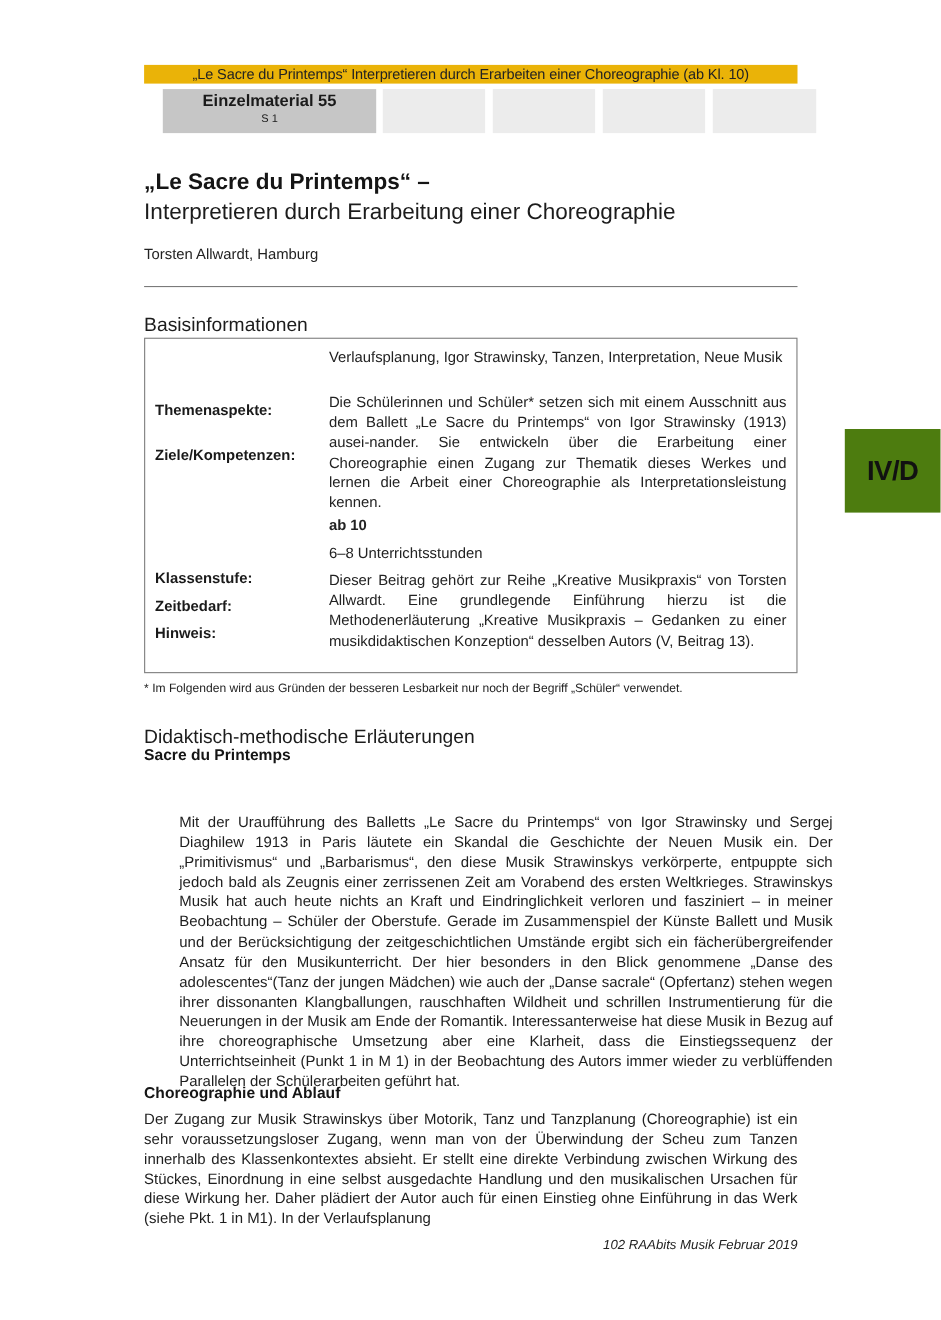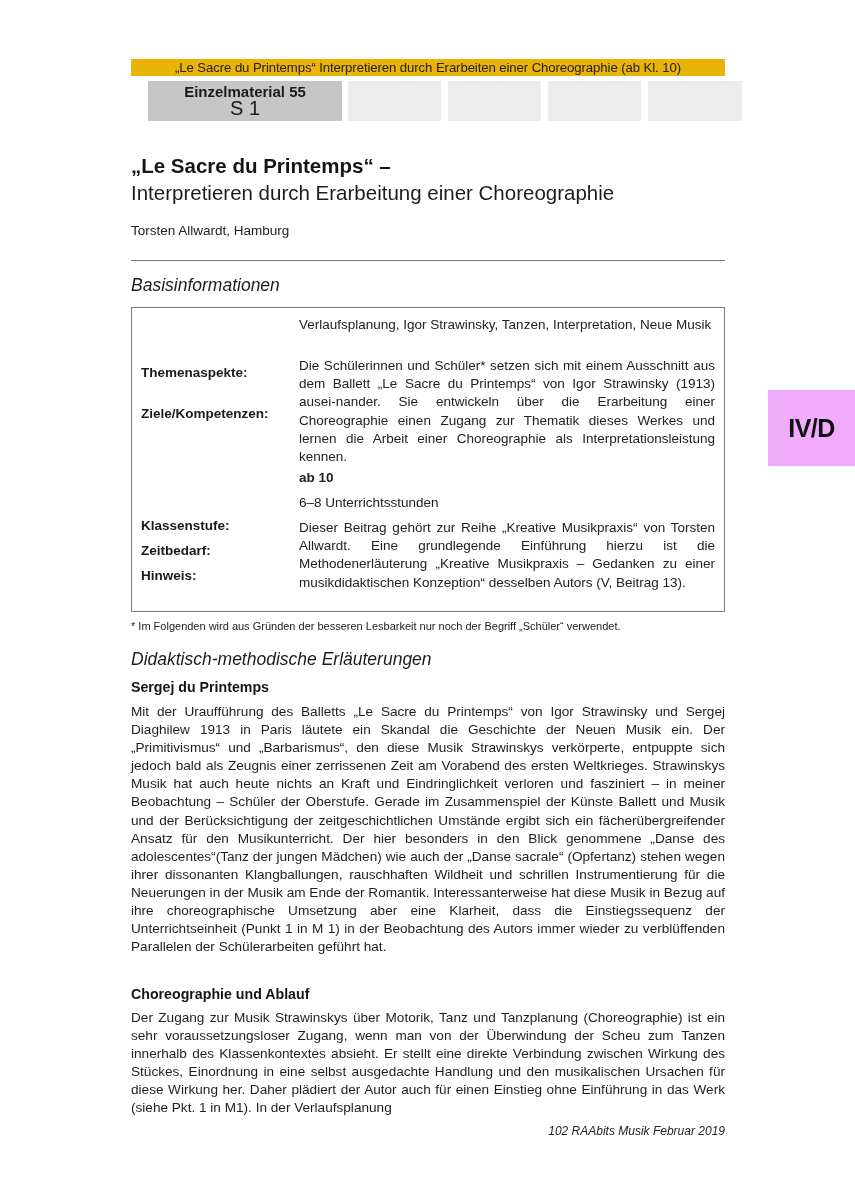--- a/index.html
+++ b/index.html
@@ -11,50 +11,50 @@
     position: absolute; left: 131px; top: 59px; width: 594px; height: 17px;
     background: #eab308; font-size: 13.2px; line-height: 17px; text-align: center;
     color: #222; white-space: nowrap; letter-spacing: -0.1px;
   }
   .tabs { position: absolute; top: 81px; left: 131px; width: 594px; height: 40px; margin-left: 17px; }
   .tab {
     position: absolute; top: 0; height: 40px; background: #ececec;
   }
   .tab.main { left: 0; width: 194px; background: #c6c6c6; text-align: center; }
   .tab-title { font-weight: bold; font-size: 15px; line-height: 17px; padding-top: 2px; color: #1a1a1a; }
-  .tab-sub { font-size: 20px; line-height: 17px; color: #1a1a1a; }
+  .tab-sub { font-size: 10px; line-height: 17px; color: #1a1a1a; }
   .side-tab {
     position: absolute; left: 768px; top: 390px; width: 87px; height: 76px;
-    background: #f0abfc; display: flex; align-items: center; justify-content: center;
+    background: #4d7c0f; display: flex; align-items: center; justify-content: center;
   }
   .side-tab span { font-weight: bold; font-size: 25px; color: #111; letter-spacing: -0.5px; }
 
   .title1 { position: absolute; left: 131px; top: 154px; font-size: 20.5px; font-weight: bold; color: #151515; }
   .title2 { position: absolute; left: 131px; top: 181px; font-size: 20.5px; color: #1c1c1c; }
   .author { position: absolute; left: 131px; top: 223px; font-size: 13.5px; color: #222; }
   .rule { position: absolute; left: 131px; top: 260px; width: 594px; height: 1px; background: #7a7a7a; }
-  .section-h { position: absolute; left: 131px; font-size: 17.5px; font-style: italic; color: #1c1c1c; }
+  .section-h { position: absolute; left: 131px; font-size: 17.5px; color: #1c1c1c; margin-top: 10px; }
   .sec1 { top: 275px; }
 
   .infobox {
     position: absolute; left: 131px; top: 307px; width: 592px; height: 303px;
     border: 1px solid #7d7d7d;
   }
   .info-row { position: absolute; left: 9px; width: 575px; font-size: 13.5px; line-height: 18.2px; }
   .info-label { position: absolute; left: 0; top: 0; font-weight: bold; white-space: nowrap; margin-top: 48px; }
   .info-val { position: absolute; left: 158px; top: 0; width: 416px; text-align: justify; color: #222; }
   .info-val.bold { font-weight: bold; }
 
   .footnote { position: absolute; left: 131px; top: 620px; font-size: 11px; color: #222; white-space: nowrap; }
   .sec2 { top: 649px; }
   .sub-h { position: absolute; left: 131px; font-size: 14.2px; font-weight: bold; color: #151515; }
   .sub1 { top: 679px; }
   .sub2 { top: 986px; }
   .para { position: absolute; left: 131px; width: 594px; font-size: 13.6px; line-height: 18.1px; text-align: justify; color: #1e1e1e; hyphens: manual; }
-  .p1 { top: 703px; }
+  .p1 { top: 739px; margin-left: 32px; }
   .p2 { top: 1009px; }
   .footer { position: absolute; right: 130px; top: 1124px; font-size: 12px; font-style: italic; color: #222; }
 </style>
 </head>
 <body>
 
 <div class="topline">„Le Sacre du Printemps“ Interpretieren durch Erarbeiten einer Choreographie (ab Kl. 10)</div>
 
 <div class="tabs">
   <div class="tab main">
@@ -98,19 +98,19 @@
   <div class="info-row" style="top:211px;">
     <div class="info-label">Hinweis:</div>
     <div class="info-val">Dieser Beitrag gehört zur Reihe „Kreative Musikpraxis“ von Torsten Allwardt. Eine grundlegende Einführung hierzu ist die Methodenerläuterung „Kreative Musikpraxis – Gedanken zu einer musikdidaktischen Konzeption“ desselben Autors (V, Beitrag 13).</div>
   </div>
 </div>
 
 <div class="footnote">* Im Folgenden wird aus Gründen der besseren Lesbarkeit nur noch der Begriff „Schüler“ verwendet.</div>
 
 <div class="section-h sec2">Didaktisch-methodische Erläuterungen</div>
 
-<div class="sub-h sub1">Sergej du Printemps</div>
+<div class="sub-h sub1">Sacre du Printemps</div>
 <div class="para p1">Mit der Uraufführung des Balletts „Le Sacre du Printemps“ von Igor Strawinsky und Sergej Diaghilew 1913 in Paris läutete ein Skandal die Geschichte der Neuen Musik ein. Der „Primitivismus“ und „Barbarismus“, den diese Musik Strawinskys verkörperte, entpuppte sich jedoch bald als Zeugnis einer zerrissenen Zeit am Vorabend des ersten Weltkrieges. Strawinskys Musik hat auch heute nichts an Kraft und Eindringlichkeit verloren und fasziniert – in meiner Beobachtung – Schüler der Oberstufe. Gerade im Zusammenspiel der Künste Ballett und Musik und der Berücksichtigung der zeitgeschichtlichen Umstände ergibt sich ein fächerübergreifender Ansatz für den Musikunterricht. Der hier besonders in den Blick genommene „Danse des adolescentes“(Tanz der jungen Mädchen) wie auch der „Danse sacrale“ (Opfertanz) stehen wegen ihrer dissonanten Klangballungen, rauschhaften Wildheit und schrillen Instrumentierung für die Neuerungen in der Musik am Ende der Romantik. Interessanterweise hat diese Musik in Bezug auf ihre choreographische Umsetzung aber eine Klarheit, dass die Einstiegssequenz der Unterrichtseinheit (Punkt 1 in M 1) in der Beobachtung des Autors immer wieder zu verblüffenden Parallelen der Schülerarbeiten geführt hat.</div>
 
 <div class="sub-h sub2">Choreographie und Ablauf</div>
 <div class="para p2">Der Zugang zur Musik Strawinskys über Motorik, Tanz und Tanzplanung (Choreographie) ist ein sehr voraussetzungsloser Zugang, wenn man von der Überwindung der Scheu zum Tanzen innerhalb des Klassenkontextes absieht. Er stellt eine direkte Verbindung zwischen Wirkung des Stückes, Einordnung in eine selbst ausgedachte Handlung und den musikalischen Ursachen für diese Wirkung her. Daher plädiert der Autor auch für einen Einstieg ohne Einführung in das Werk (siehe Pkt. 1 in M1). In der Verlaufsplanung</div>
 
 <div class="footer">102 RAAbits Musik Februar 2019</div>
 
 </body></html>

